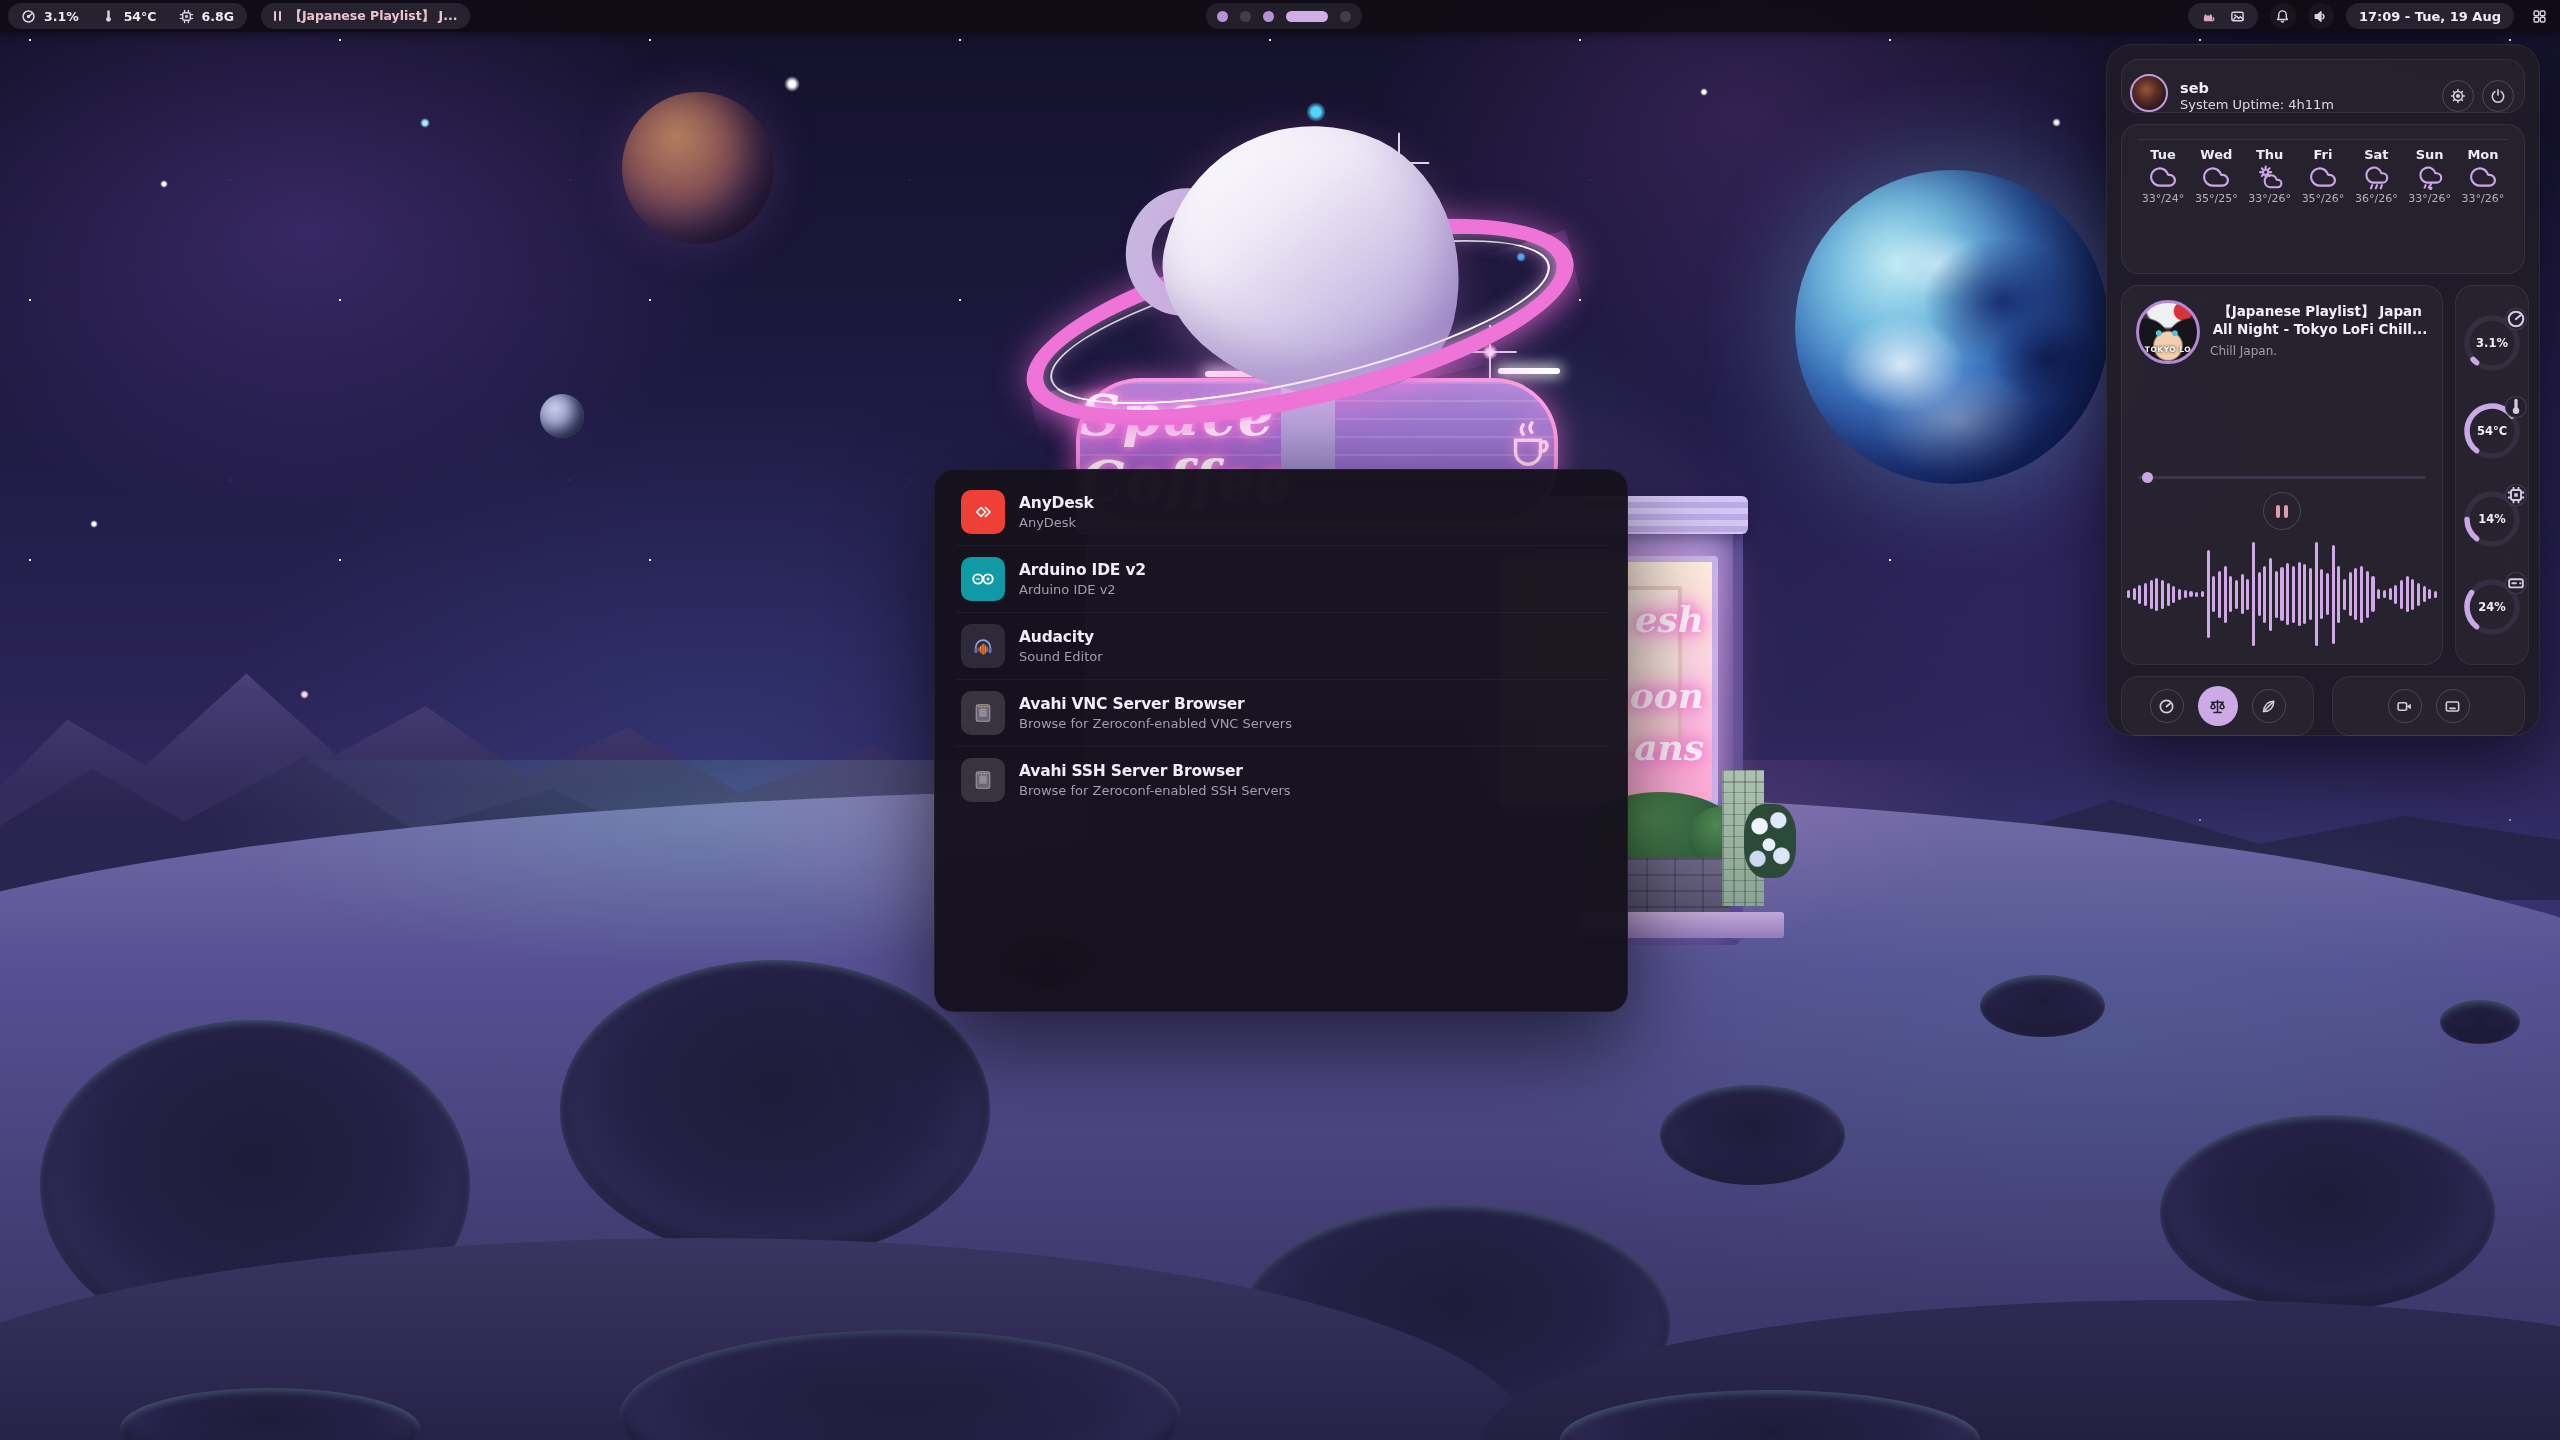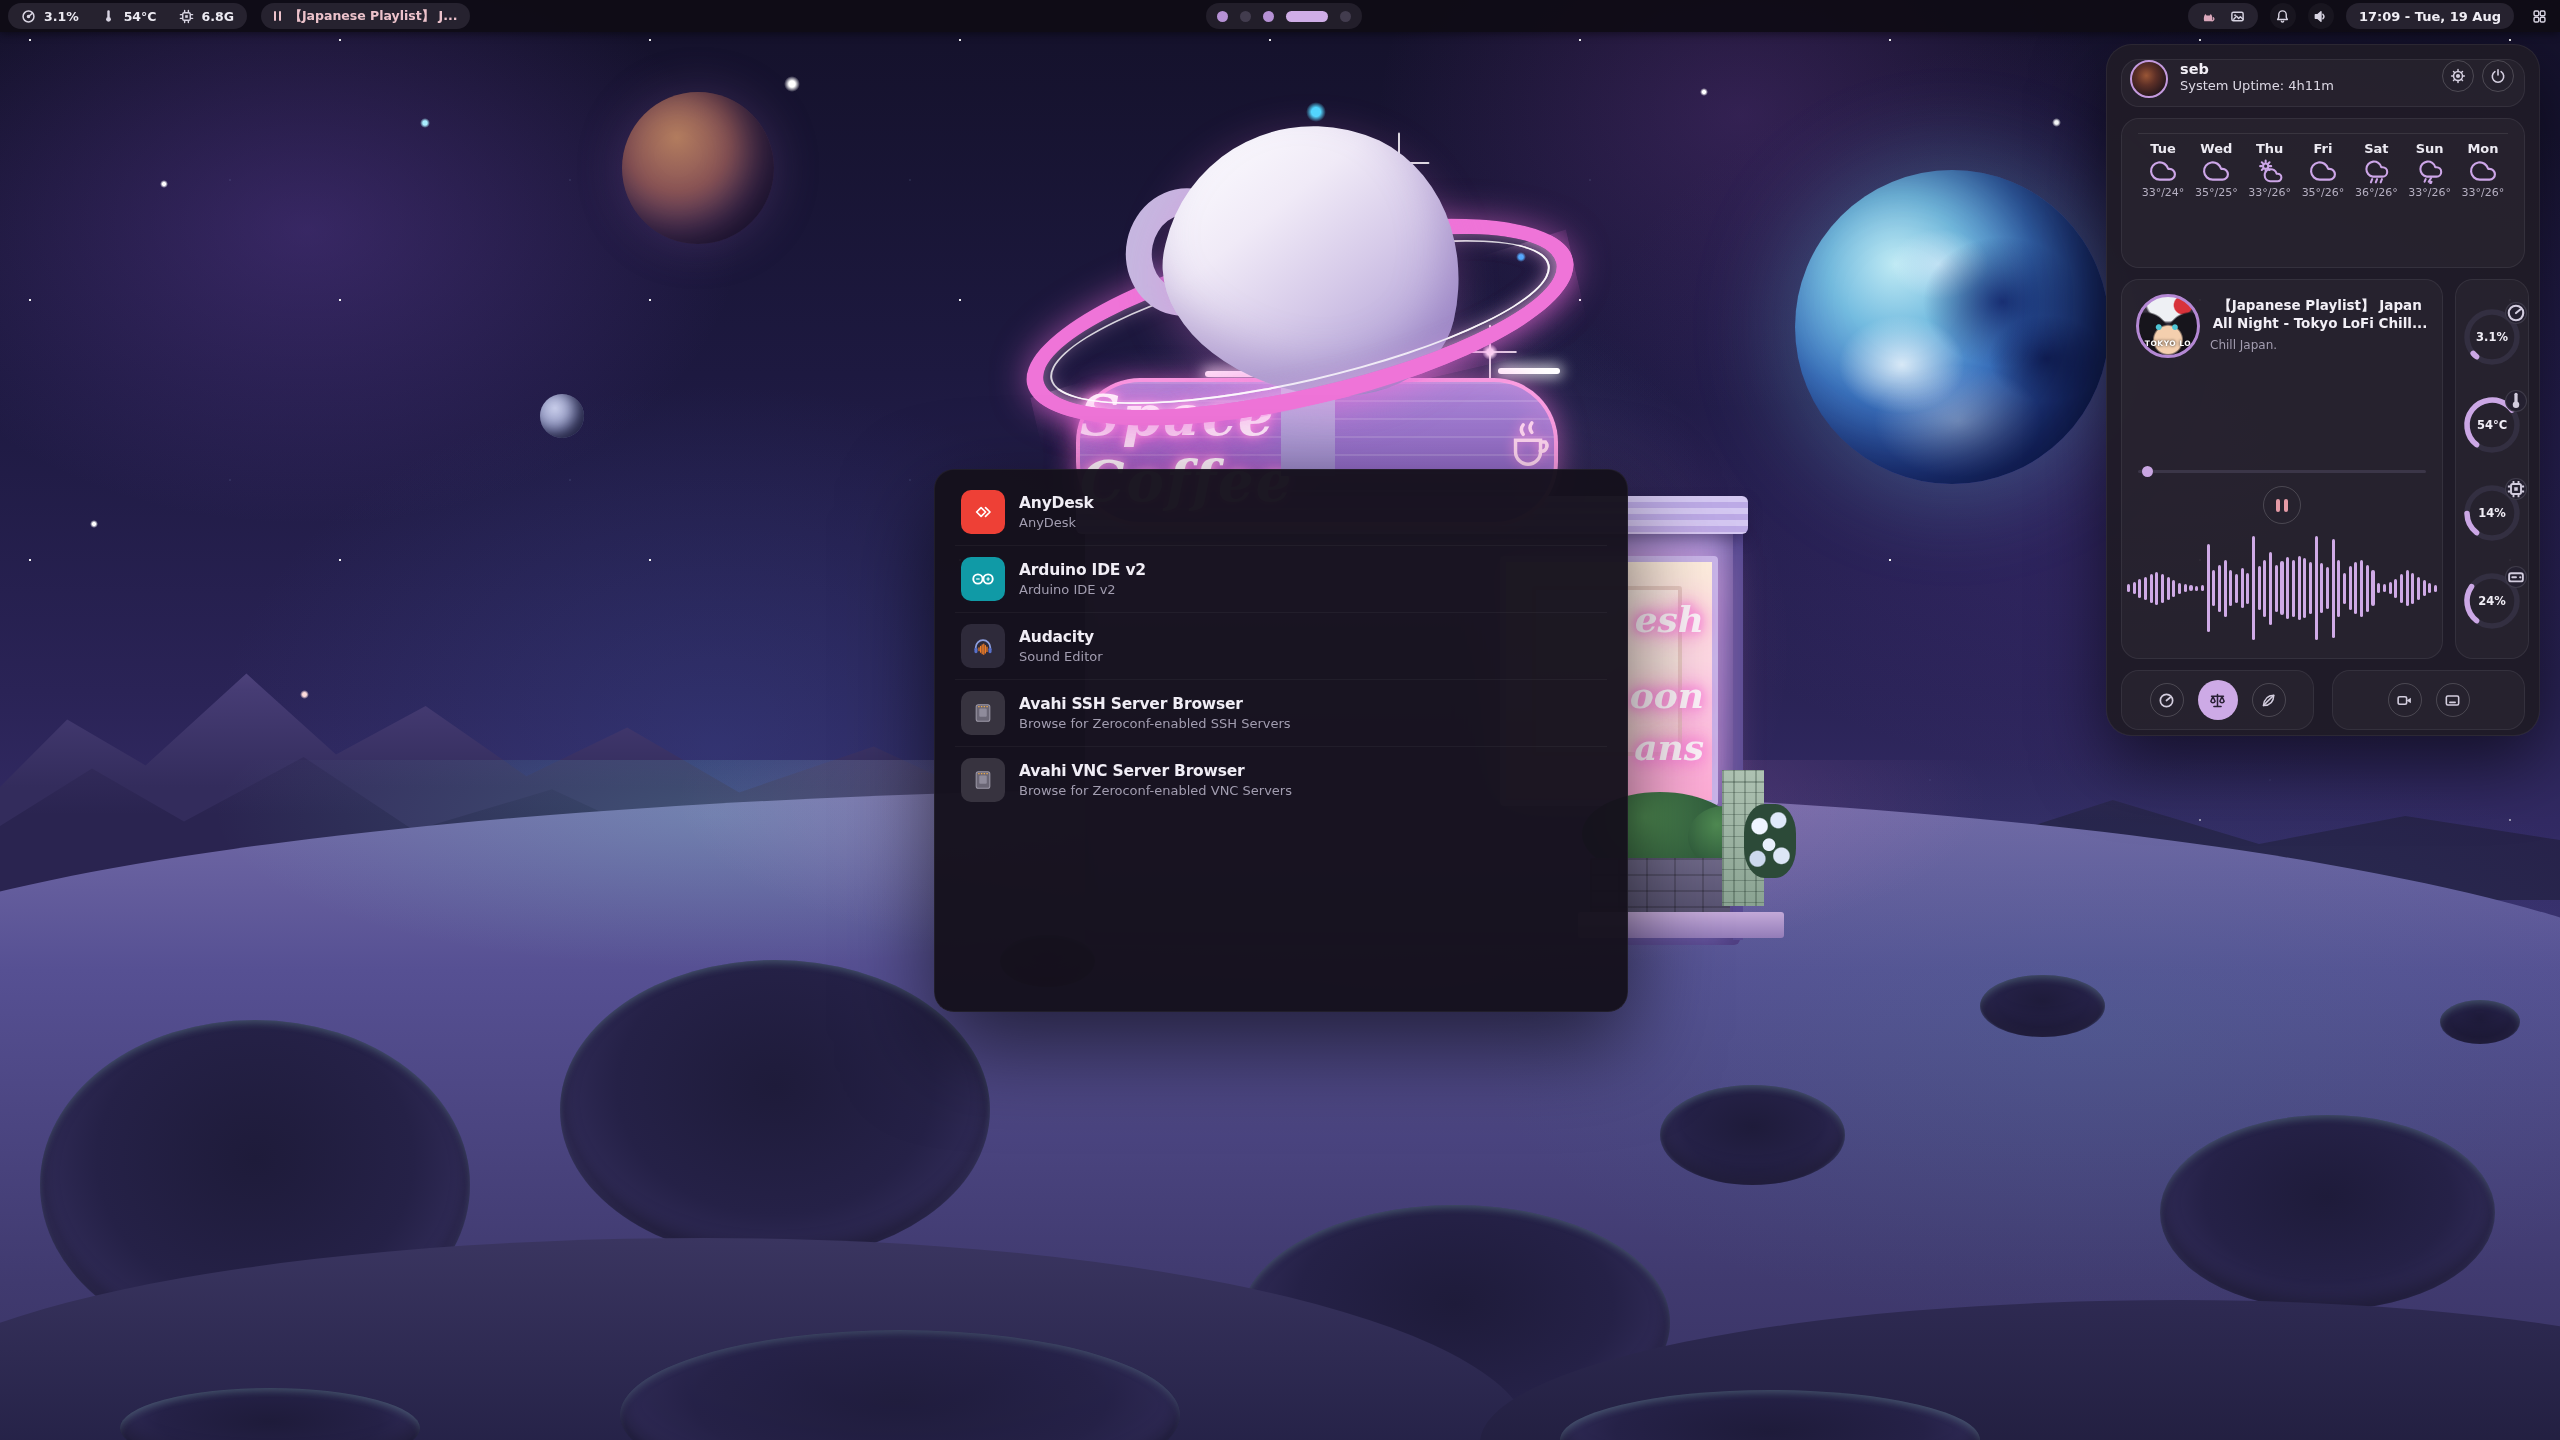--- a/index.html
+++ b/index.html
@@ -161,21 +161,21 @@
   .tile.dark{background:#2e2a3a}
   .tile.darker{background:#37333f}
   .tile.red{background:#ee4036}
   .tile.teal{background:#109aa6}
 
   
   .panel{position:absolute;left:2106px;top:44px;width:434px;height:692px;border-radius:26px;
     background:rgba(31,27,39,.96);border:1px solid rgba(255,255,255,.06);box-shadow:0 26px 70px rgba(0,0,0,.55);
     padding:14px;z-index:35;display:flex;flex-direction:column;gap:11px}
   .card{background:rgba(255,255,255,.03);border:1px solid rgba(255,255,255,.07);border-radius:18px}
-  .usercard{height:48px;display:flex;align-items:flex-start;gap:12px;padding:0 10px 0 8px;flex:0 0 auto}
+  .usercard{height:54px;display:flex;align-items:flex-end;gap:12px;padding:0 10px 0 8px;flex:0 0 auto}
   .avatar{width:38px;height:38px;border-radius:50%;border:2.5px solid #c49ade;
     background:radial-gradient(circle at 42% 40%,#9a5636 0%,#5e3027 34%,#2c1a1e 70%,#15101a 100%)}
   .uname{font-size:14.5px;font-weight:700;color:#f2eff6;line-height:1.25}
   .uptime{font-size:13px;color:#dcd8e4}
   .ucbtns{margin-left:auto;display:flex;gap:8px}
   .cbtn{width:32px;height:32px;border-radius:50%;border:1.3px solid rgba(255,255,255,.18);display:flex;align-items:center;justify-content:center;color:#d5cfe0;background:transparent}
   .weathercard{height:150px;padding:10px 16px 8px;flex:0 0 auto}
   .wx-head{display:flex;align-items:center;gap:14px;height:58px}
   .wx-city{font-size:17px;font-weight:700;color:#f2eff6;line-height:1.15}
   .wx-temp{font-size:23px;font-weight:700;color:#f2eff6;line-height:1.05;display:flex;align-items:baseline;gap:7px}
@@ -437,36 +437,36 @@
 
       <div class="row">
         <span class="tile darker">
           <svg width="30" height="30" viewBox="0 0 44 44">
             <rect x="12" y="10" width="20" height="24" rx="3" fill="#6a6675" stroke="#9d99a8" stroke-width="1.5"></rect>
             <rect x="16.5" y="15.5" width="11" height="12" rx="1.5" fill="#8f8b9b"></rect>
             <path d="M15 12.6 h2 M19 12.6 h2 M23 12.6 h2 M27 12.6 h2" stroke="#e8a84a" stroke-width="1.6"></path>
           </svg>
         </span>
         <span class="texts">
-          <span class="t">Avahi SSH Server Browser</span>
-          <span class="s">Browse for Zeroconf-enabled SSH Servers</span>
+          <span class="t">Avahi VNC Server Browser</span>
+          <span class="s">Browse for Zeroconf-enabled VNC Servers</span>
         </span>
       </div>
 
       <div class="row">
         <span class="tile darker">
           <svg width="30" height="30" viewBox="0 0 44 44">
             <rect x="12" y="10" width="20" height="24" rx="3" fill="#6a6675" stroke="#9d99a8" stroke-width="1.5"></rect>
             <rect x="16.5" y="15.5" width="11" height="12" rx="1.5" fill="#8f8b9b"></rect>
             <path d="M15 12.6 h2 M19 12.6 h2 M23 12.6 h2 M27 12.6 h2" stroke="#e8a84a" stroke-width="1.6"></path>
           </svg>
         </span>
         <span class="texts">
-          <span class="t">Avahi VNC Server Browser</span>
-          <span class="s">Browse for Zeroconf-enabled VNC Servers</span>
+          <span class="t">Avahi SSH Server Browser</span>
+          <span class="s">Browse for Zeroconf-enabled SSH Servers</span>
         </span>
       </div>
 
     </div>
   </section>
 
   <aside class="panel">
 
     <div class="card usercard">
       <span class="avatar"></span>

